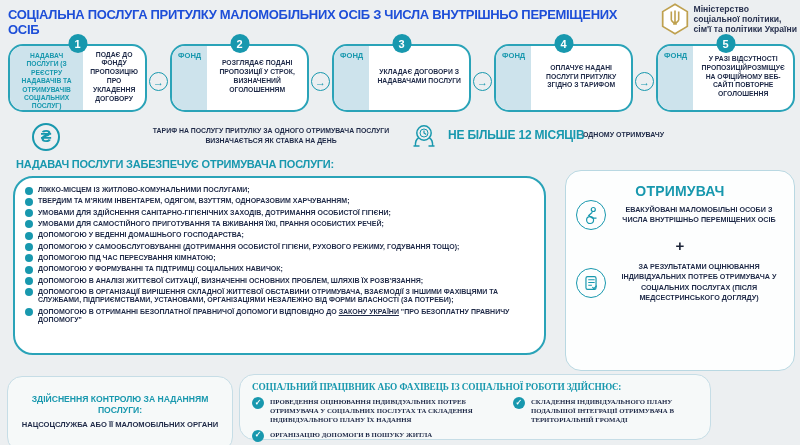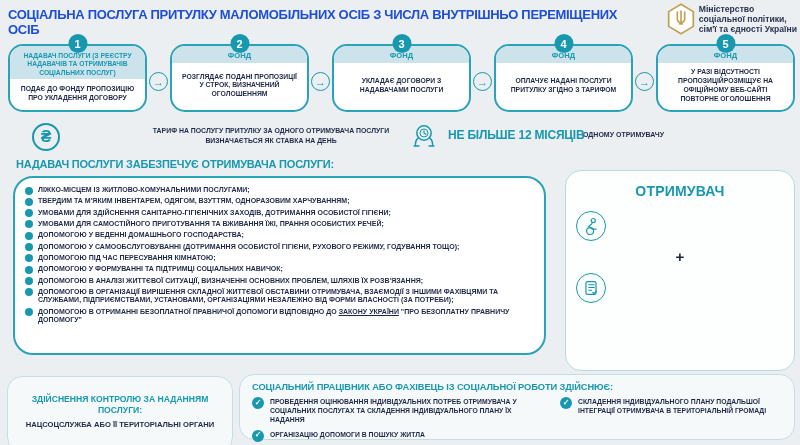--- a/index.html
+++ b/index.html
@@ -31,21 +31,21 @@
   }
   .step { flex:1; position:relative; padding-top:10px; }
   .step-num {
     position:absolute; top:0; left:50%; transform:translateX(-50%);
     width:19px; height:19px; border-radius:50%;
     background:#1898ae; color:#fff; font-size:11px;
     display:flex; align-items:center; justify-content:center; z-index:2;
   }
   .step-box {
     height:68px; border:2px solid #2aa3b8; border-radius:15px;
-    background:#fff; overflow:hidden; display:flex; flex-direction:column;
+    background:#fff; overflow:hidden; display:flex; flex-direction:row;
   }
   .step-head {
     background:#cde3ec; color:#1898ae; text-align:center;
     font-size:7.6px; padding:5px 6px 3px; line-height:1.25;
   }
   .step-head.provider { font-size:6.7px; padding:6px 5px 2px; }
   .step-body {
     flex:1; display:flex; align-items:center; justify-content:center;
     font-size:6.8px; line-height:1.3; text-align:center; padding:2px 7px 4px;
     color:#1e2947;
@@ -83,41 +83,42 @@
     background:#1898ae; margin-top:0.5px;
   }
   .law-link { text-decoration:underline; }
 
   
   .receiver-card {
     position:absolute; left:565px; top:170px; width:230px; height:201px;
     background:#fdfefe; border:1.5px solid #b9d8e2; border-radius:16px;
     padding:12px 10px 8px;
   }
-  .receiver-title { text-align:center; font-size:14px; color:#1898ae; margin-bottom:12px; letter-spacing:0.2px; }
+  .receiver-title { text-align:center; font-size:14px; color:#1898ae; margin-bottom:1px; letter-spacing:0.2px; }
   .receiver-item { display:flex; align-items:center; gap:8px; }
   .receiver-item .txt { font-size:7.2px; line-height:1.45; text-align:center; flex:1; }
   .circle-icon {
     flex:none; width:30px; height:30px; border:1.6px solid #1898ae; border-radius:50%;
     display:flex; align-items:center; justify-content:center;
   }
   .plus-sign { text-align:center; font-size:15px; color:#1c2438; margin:7px 0 8px; }
 
   
   .control-box {
     position:absolute; left:7px; top:376px; width:226px; height:76px;
     background:#f6f9f9; border:1.4px solid #c6dde6; border-radius:15px;
     padding:17px 10px; text-align:center;
   }
   .control-heading { font-size:8.6px; color:#1898ae; line-height:1.3; margin-bottom:4px; }
   .control-body { font-size:7.6px; }
   .worker-box {
-    position:absolute; left:239px; top:374px; width:556px; height:66px;
+    position:absolute; left:239px; top:374px; width:472px; height:66px;
     background:#f6f9f9; border:1.4px solid #c6dde6; border-radius:15px;
     padding:7px 12px 5px;
+    font-family:Liberation Serif, serif;
   }
   .worker-heading { font-size:9.3px; color:#1898ae; margin-bottom:5px; letter-spacing:-0.1px; }
   .worker-grid { display:grid; grid-template-columns:1.28fr 1fr; column-gap:24px; row-gap:5px; }
   .worker-item { display:flex; gap:6px; align-items:flex-start; font-size:6.8px; line-height:1.35; }
   .check-circle {
     flex:none; width:12px; height:12px; border-radius:50%; background:#1898ae;
     color:#fff; font-size:8px; display:flex; align-items:center; justify-content:center;
   }
   .wi-0 { grid-column:1; grid-row:1; }
   .wi-2 { grid-column:2; grid-row:1; }
@@ -128,21 +129,21 @@
 
 <div class="title">СОЦІАЛЬНА ПОСЛУГА ПРИТУЛКУ МАЛОМОБІЛЬНИХ ОСІБ З ЧИСЛА ВНУТРІШНЬО ПЕРЕМІЩЕНИХ ОСІБ</div>
 <div class="ministry">
   <svg class="ministry-logo" viewBox="0 0 24 26">
     <path d="M12 1 L22 7 V19 L12 25 L2 19 V7 Z" fill="#fff" stroke="#bfa14f" stroke-width="1.4"></path>
     <path d="M9 7 V14 M12 6 V17 M15 7 V14 M9 14 Q12 18.5 15 14 M10.5 17 h3" fill="none" stroke="#bfa14f" stroke-width="1.3"></path>
   </svg>
   <div class="ministry-text">
     <div>Міністерство</div>
     <div>соціальної політики,</div>
-    <div>сім'ї та єдності України</div>
+    <div>сім'ї та політики України</div>
   </div>
 </div>
 
 <div class="steps-row">
   <div class="step">
     <div class="step-num">1</div>
     <div class="step-box">
       <div class="step-head provider">НАДАВАЧ ПОСЛУГИ (З РЕЄСТРУ НАДАВАЧІВ ТА ОТРИМУВАЧІВ СОЦІАЛЬНИХ ПОСЛУГ)</div>
       <div class="step-body">ПОДАЄ ДО ФОНДУ ПРОПОЗИЦІЮ ПРО УКЛАДЕННЯ ДОГОВОРУ</div>
     </div>
@@ -247,36 +248,38 @@
 <div class="receiver-card">
   <div class="receiver-title">ОТРИМУВАЧ</div>
   <div class="receiver-item">
     <span class="circle-icon">
       <svg width="22" height="22" viewBox="0 0 24 24">
         <circle cx="14.5" cy="6" r="2.2" fill="none" stroke="#1898ae" stroke-width="1.3"></circle>
         <path d="M13.5 9 l-4 3.5 4 3 h4.5" fill="none" stroke="#1898ae" stroke-width="1.3"></path>
         <circle cx="11" cy="17.5" r="3.8" fill="none" stroke="#1898ae" stroke-width="1.3"></circle>
       </svg>
     </span>
+    <span class="txt">ЕВАКУЙОВАНІ МАЛОМОБІЛЬНІ ОСОБИ З ЧИСЛА ВНУТРІШНЬО ПЕРЕМІЩЕНИХ ОСІБ</span>
   </div>
   <div class="plus-sign">+</div>
   <div class="receiver-item">
     <span class="circle-icon">
       <svg width="22" height="22" viewBox="0 0 24 24">
         <rect x="6.5" y="5" width="11" height="14" rx="1.8" fill="none" stroke="#1898ae" stroke-width="1.3"></rect>
         <path d="M9 8.5 h7 M9 11.5 h7 M9 14.5 h4" fill="none" stroke="#1898ae" stroke-width="1.1"></path>
         <path d="M13.5 16.5 l1.7 1.7 3-3.4" fill="none" stroke="#1898ae" stroke-width="1.3"></path>
       </svg>
     </span>
+    <span class="txt">ЗА РЕЗУЛЬТАТАМИ ОЦІНЮВАННЯ ІНДИВІДУАЛЬНИХ ПОТРЕБ ОТРИМУВАЧА У СОЦІАЛЬНИХ ПОСЛУГАХ (ПІСЛЯ МЕДСЕСТРИНСЬКОГО ДОГЛЯДУ)</span>
   </div>
 </div>
 
 <div class="control-box">
   <div class="control-heading">ЗДІЙСНЕННЯ КОНТРОЛЮ ЗА НАДАННЯМ ПОСЛУГИ:</div>
-  <div class="control-body">НАЦСОЦСЛУЖБА АБО ЇЇ ТЕРИТОРІАЛЬНІ ОРГАНИ</div>
+  <div class="control-body">НАЦСОЦСЛУЖБА АБО ЇЇ МАЛОМОБІЛЬНИХ ОРГАНИ</div>
 </div>
 
 <div class="worker-box">
   <div class="worker-heading">СОЦІАЛЬНИЙ ПРАЦІВНИК АБО ФАХІВЕЦЬ ІЗ СОЦІАЛЬНОЇ РОБОТИ ЗДІЙСНЮЄ:</div>
   <div class="worker-grid">
     <div class="worker-item wi-0">
       <span class="check-circle">✓</span>
       <span>ПРОВЕДЕННЯ ОЦІНЮВАННЯ ІНДИВІДУАЛЬНИХ ПОТРЕБ ОТРИМУВАЧА У СОЦІАЛЬНИХ ПОСЛУГАХ ТА СКЛАДЕННЯ ІНДИВІДУАЛЬНОГО ПЛАНУ ЇХ НАДАННЯ</span>
     </div>
     <div class="worker-item wi-2">

